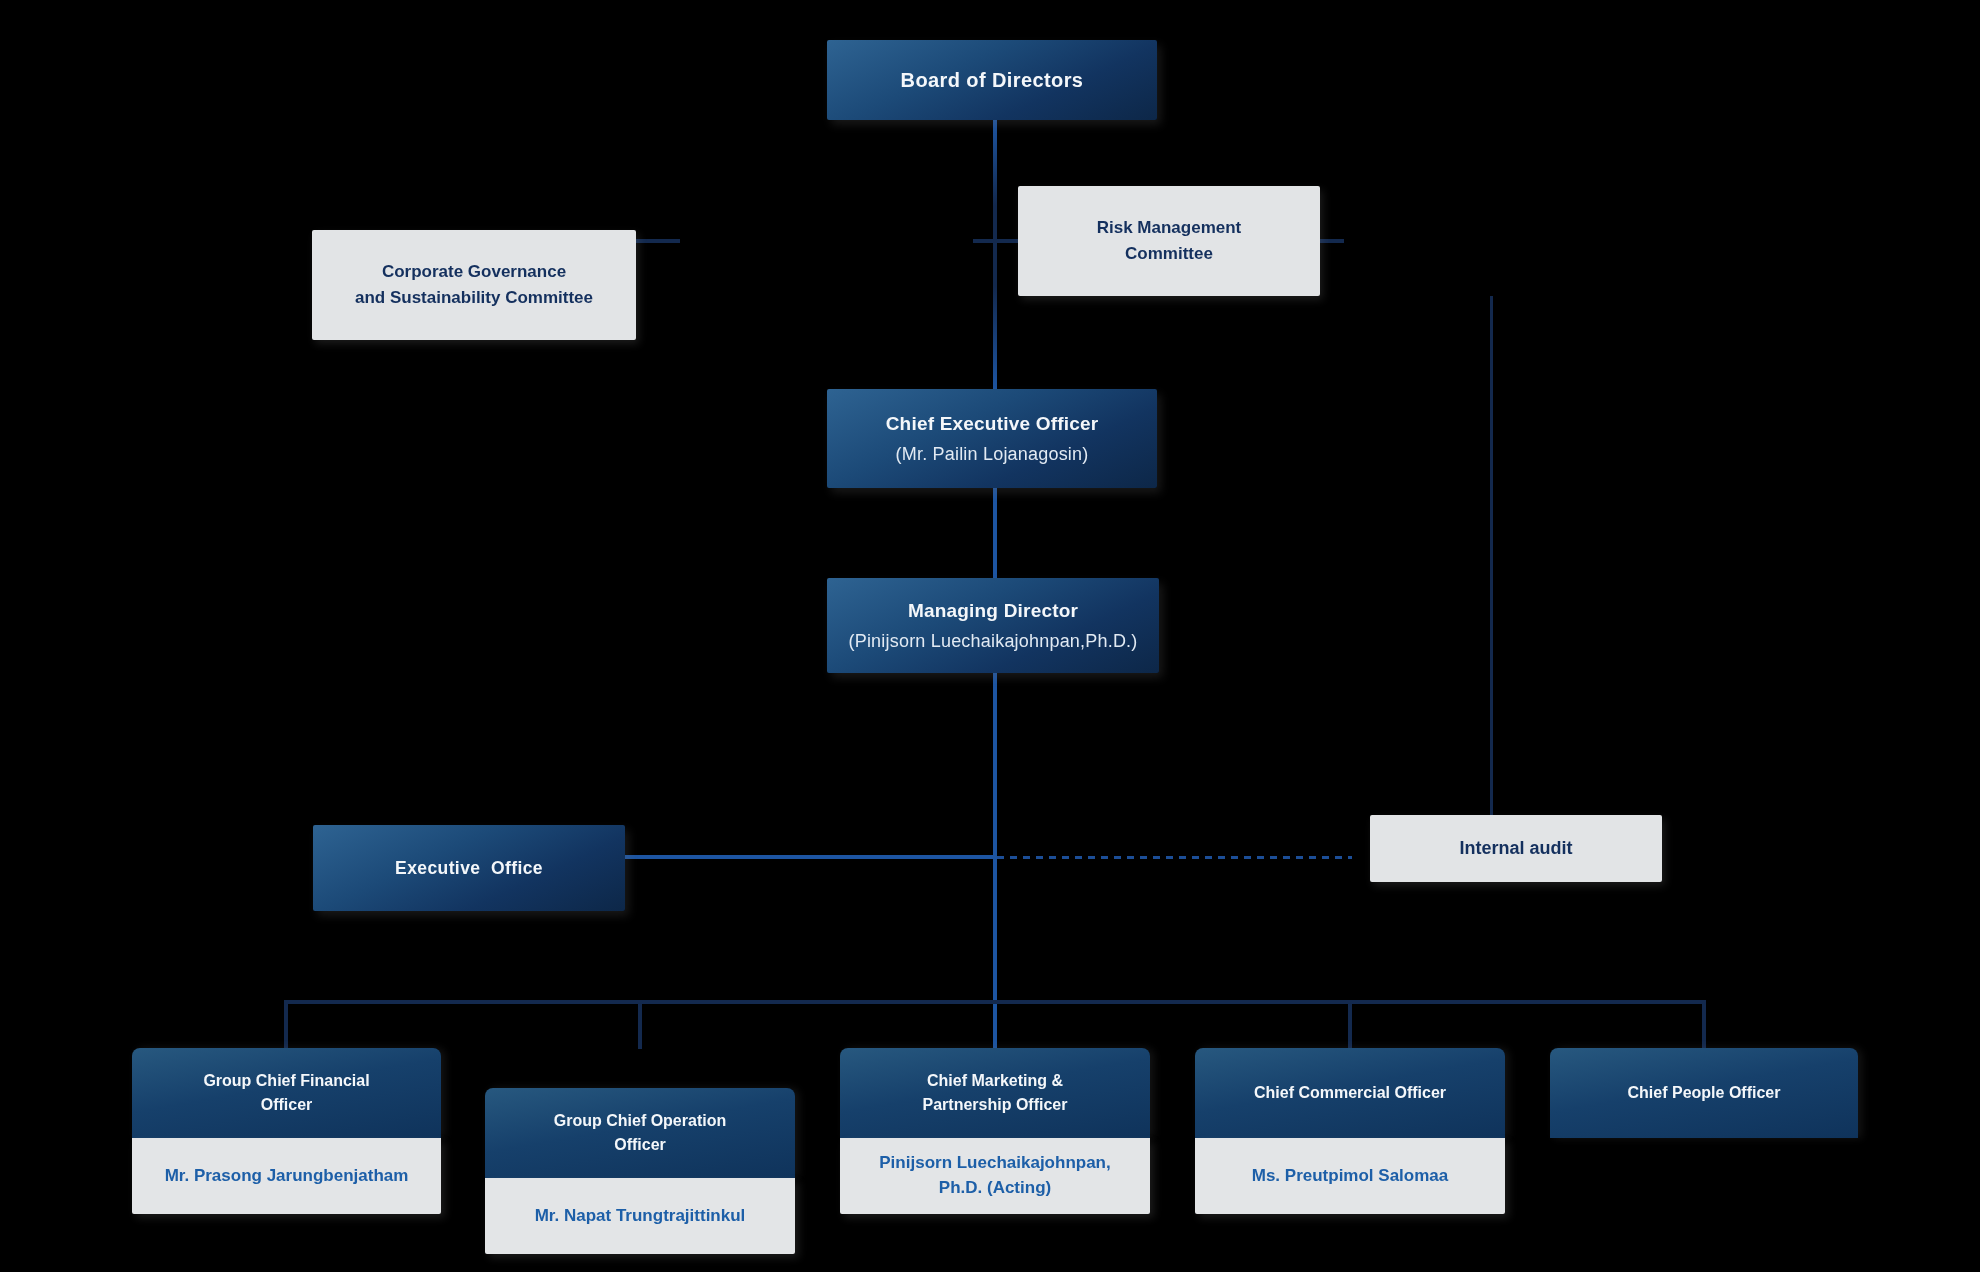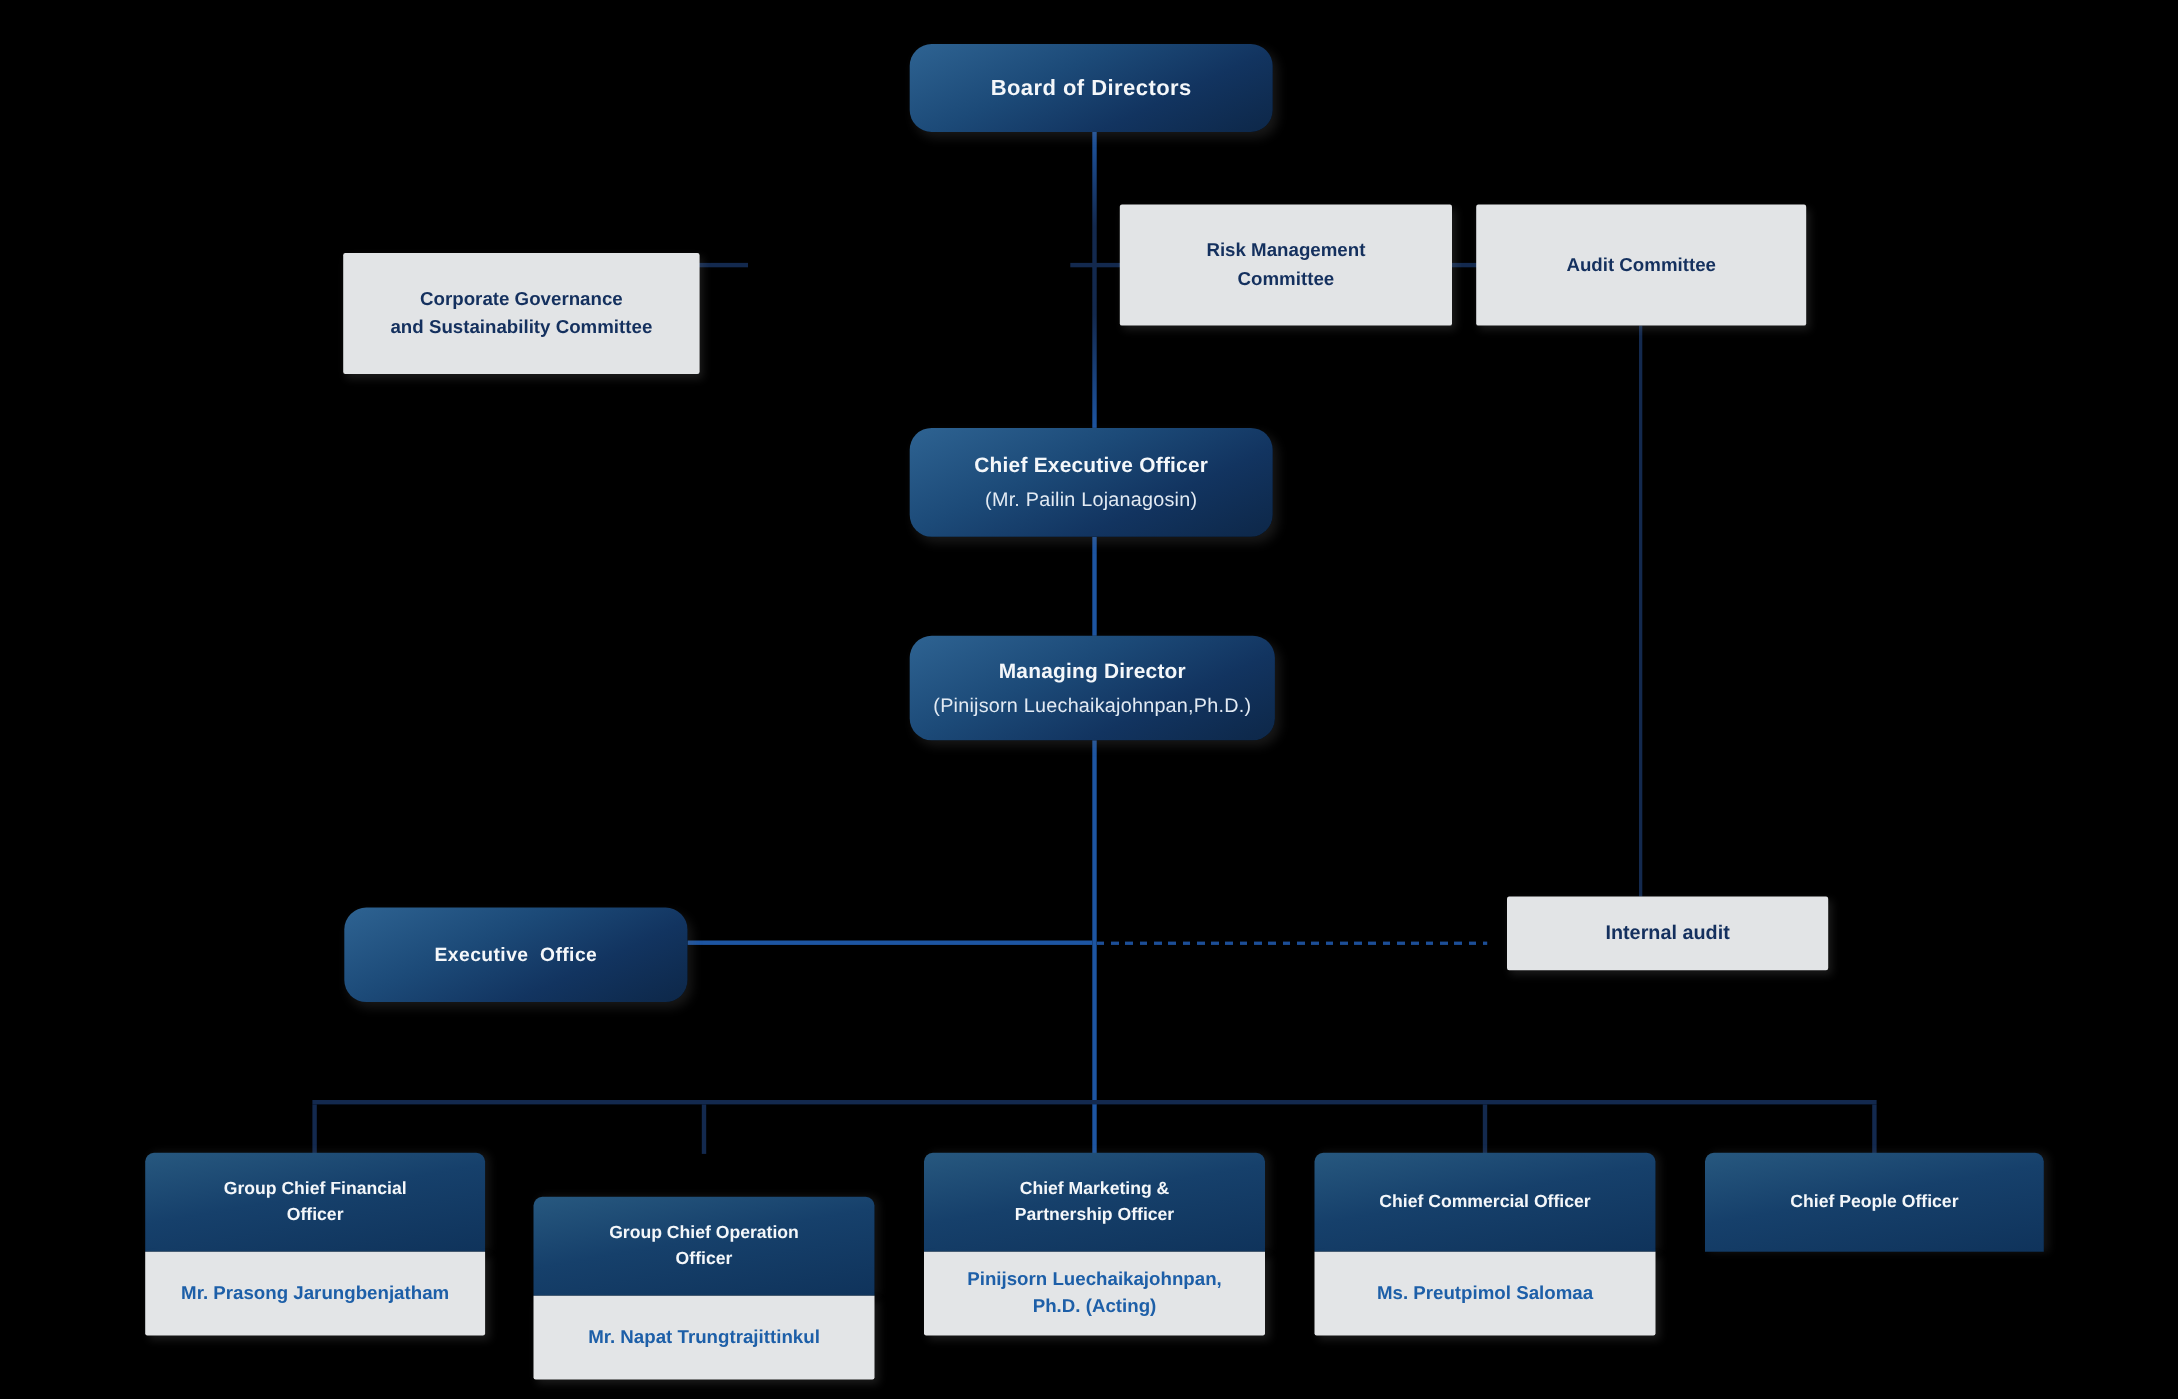--- a/index.html
+++ b/index.html
@@ -20,21 +20,21 @@
     background:repeating-linear-gradient(90deg,#1c4e97 0 7px,transparent 7px 13px);
   }
   
   .node{
     position:absolute;display:flex;flex-direction:column;
     align-items:center;justify-content:center;text-align:center;
     box-sizing:border-box;padding:6px 14px;
   }
   .blue{
     background:linear-gradient(155deg,#2e6392 0%,#1c4a78 38%,#123460 68%,#0d2748 100%);
-    border-radius:20px;color:#f4f7fa;
+    border-radius:2px;color:#f4f7fa;
     box-shadow:4px 5px 10px rgba(110,110,110,.22);
   }
   .gray{
     background:#e2e4e6;color:#14305e;border-radius:2px;
     box-shadow:3px 4px 8px rgba(150,150,150,.18);
   }
   .board-label{font-size:20px;font-weight:700;letter-spacing:.4px;}
   .gray-label{font-weight:700;font-size:17px;line-height:1.55;white-space:pre-line;}
   .node-title{font-size:19px;font-weight:700;letter-spacing:.2px;}
   .node-sub{font-size:18px;font-weight:400;margin-top:9px;color:#e2eaf3;letter-spacing:.2px;}
@@ -85,23 +85,20 @@
   </div>
 
   <div class="node gray" style="left:312px;top:186px;width:324px;height:110px;margin-top:44px;">
     <div class="gray-label">Corporate Governance
 and Sustainability Committee</div>
   </div>
   <div class="node gray" style="left:1018px;top:186px;width:302px;height:110px;">
     <div class="gray-label">Risk Management
 Committee</div>
   </div>
-  <div class="node gray" style="left:1342px;top:186px;width:300px;height:110px;">
-    <div class="gray-label">Audit Committee</div>
-  </div>
 
   <div class="node blue" style="left:827px;top:389px;width:330px;height:99px;">
     <div class="node-title">Chief Executive Officer</div>
     <div class="node-sub">(Mr. Pailin Lojanagosin)</div>
   </div>
 
   <div class="node blue" style="left:827px;top:578px;width:332px;height:95px;">
     <div class="node-title">Managing Director</div>
     <div class="node-sub">(Pinijsorn Luechaikajohnpan,Ph.D.)</div>
   </div>

